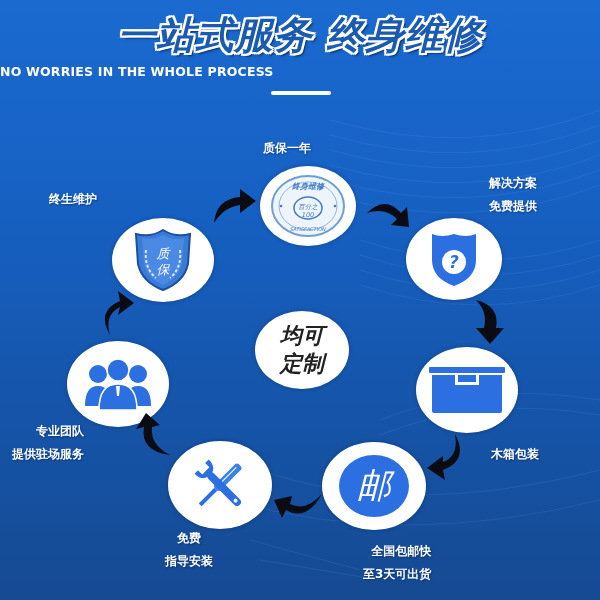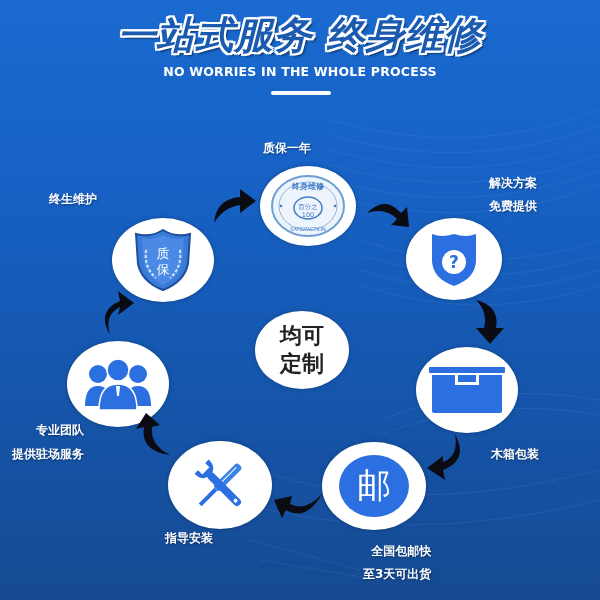--- a/index.html
+++ b/index.html
@@ -11,28 +11,29 @@
   .waves { position:absolute; left:0; top:0; width:600px; height:600px; pointer-events:none; }
   .title {
     position:absolute; left:0; width:600px; top:10px; text-align:center;
     font-size:38px; font-weight:bold; font-style:italic; color:#1a5bb0; letter-spacing:1px;
     -webkit-text-stroke: 0px;
     text-shadow: 2px 0 0 #fff, -2px 0 0 #fff, 0 2px 0 #fff, 0 -2px 0 #fff,
                  2px 2px 0 #fff, -2px -2px 0 #fff, 2px -2px 0 #fff, -2px 2px 0 #fff,
                  3px 3px 0 #0d3f80, 3px 3px 3px rgba(0,0,0,0.4);
   }
   .subtitle {
-    position:absolute; left:0; width:600px; top:64px; text-align:center;
+    position:absolute; left:0; width:600px; top:64px; 
     font-size:12.5px; font-weight:bold; color:#fff; letter-spacing:0.2px;
   }
   .underline { position:absolute; left:271px; top:91px; width:60px; height:4px; background:#fff; border-radius:2px; }
   .node {
     position:absolute; border-radius:50%; background:#fff;
     display:flex; align-items:center; justify-content:center;
     box-shadow: 0 0 4px rgba(0,0,0,0.25);
+    font-style: italic;
   }
   .label {
     position:absolute; color:#fff; font-weight:bold; font-size:12px; line-height:23px;
     text-shadow: 1px 1px 2px rgba(0,0,0,0.35); white-space:nowrap;
   }
   .center-text { font-size:22px; font-weight:bold; color:#222; text-align:center; line-height:28px; }
   .arrow { position:absolute; }
 </style>
 </head>
 <body>
@@ -130,36 +131,37 @@
         <rect x="30" y="36" width="4" height="22" fill="#2b6fe0"></rect>
       </g>
       <g transform="rotate(-45 32 30)">
         <rect x="28" y="14" width="8" height="44" rx="4" fill="#2b6fe0"></rect>
         <path d="M22 4 Q22 16 32 16 Q42 16 42 4 L37 4 L37 10 L27 10 L27 4 Z" fill="#2b6fe0"></path>
         <circle cx="32" cy="52" r="2" fill="#fff"></circle>
       </g>
     </svg>
   </div>
   <div class="label" style="left:143px;top:527px;text-align:center;width:92px;">
+    <div>免费</div>
     <div>指导安装</div>
   </div>
 
   <div class="node" style="left:67px;top:341px;width:102px;height:86px;">
     <svg width="70" height="52" viewBox="0 0 70 52">
       <circle cx="15" cy="16" r="9" fill="#2b6fe0"></circle>
       <circle cx="55" cy="16" r="9" fill="#2b6fe0"></circle>
       <path d="M2 48 Q2 28 15 28 Q28 28 28 48 Z" fill="#2b6fe0"></path>
       <path d="M42 48 Q42 28 55 28 Q68 28 68 48 Z" fill="#2b6fe0"></path>
       <circle cx="35" cy="12" r="11" fill="#2b6fe0" stroke="#fff" stroke-width="1.5"></circle>
       <path d="M16 52 Q16 26 35 26 Q54 26 54 52 Z" fill="#2b6fe0" stroke="#fff" stroke-width="1.5"></path>
       <path d="M33 28 L37 28 L36 38 L34 38 Z" fill="#fff"></path>
     </svg>
   </div>
   <div class="label" style="left:12px;top:420px;text-align:left;">
-    <div style="padding-left:24px;font-family:Liberation Mono, monospace;">专业团队</div>
+    <div style="padding-left:24px;">专业团队</div>
     <div>提供驻场服务</div>
   </div>
 
   <div class="label" style="left:49px;top:188px;">
     <div>终生维护</div>
   </div>
   <div class="node" style="left:112px;top:218px;width:102px;height:84px;">
     <svg width="62" height="64" viewBox="0 0 62 64">
       <path d="M4 6 Q18 10 31 2 Q44 10 58 6 L56 36 Q52 54 31 62 Q10 54 6 36 Z" fill="#3a7bd8" stroke="#1d4f9c" stroke-width="2"></path>
       <path d="M10 10 Q20 13 31 7 Q42 13 52 10 L50 35 Q47 50 31 57 Q15 50 12 35 Z" fill="#4a8ae4"></path>

